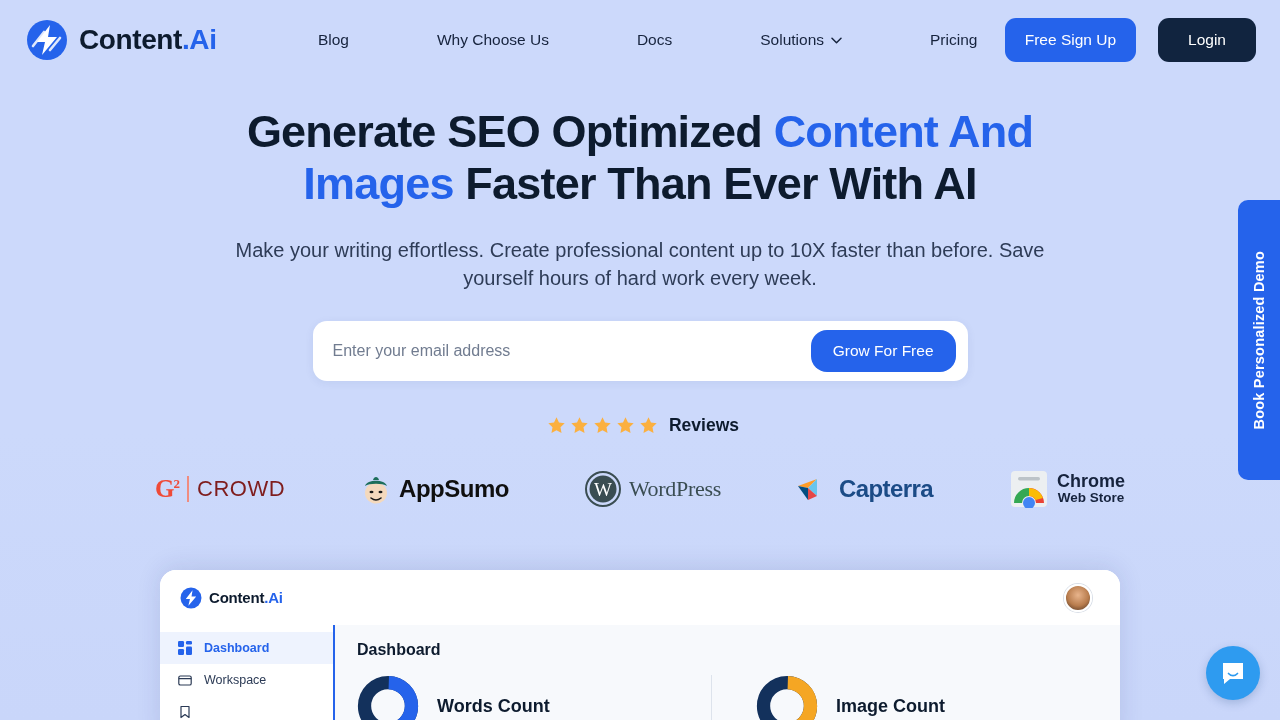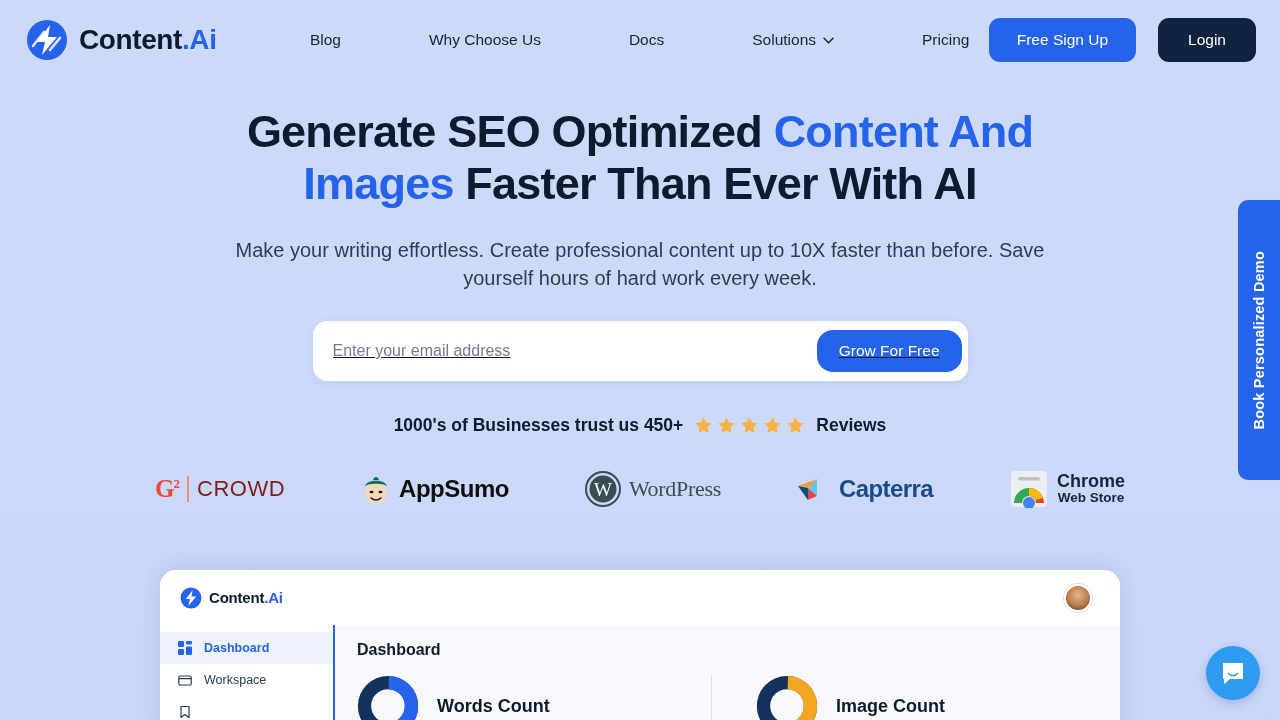--- a/index.html
+++ b/index.html
@@ -33,44 +33,43 @@
     display:flex; align-items:center; gap:7px; cursor:pointer;margin-left:36px;
   }
   .chev { width:11px; height:7px; display:block; }
 
   .header-actions { display:flex; align-items:center; gap:22px; }
   .btn {
     border:none; border-radius:11px; cursor:pointer;
     font-family:inherit; font-size:15.5px; color:#fff;
     white-space:nowrap;
   }
-  .btn-signup { background:#2563eb; padding:13px 28px; }
+  .btn-signup { background:#2563eb; padding:13px 20px; }
   .btn-login  { background:#11243f; padding:13px 30px; }
 
   
   .hero { text-align:center; padding-top:26px; }
   .hero h1 {
     font-size:45px; line-height:52px; font-weight:700;
     letter-spacing:-0.8px; color:#0d1b2e;
     max-width:800px; margin:0 auto;
   }
   .hero h1 .accent { color:#2563eb; }
   .hero p {
     margin:26px auto 0; max-width:810px;
     font-size:20px; line-height:28px; color:#2e3c57;
   }
 
   
   .form-wrap {
     margin:29px auto 0; width:655px; height:60px;
     background:#fff; border-radius:14px;
     display:flex; align-items:center;
-    padding:0 6px 0 20px;
+    padding:0 12px 0 20px;
     box-shadow:0 2px 10px rgba(30,50,110,.07);
-    text-decoration:underline;
   }
   .email-input {
     flex:1; border:none; outline:none; background:transparent;
     font-family:inherit; font-size:16px; color:#16233d;
   }
   .email-input::placeholder { color:#717c90; }
   .btn-grow {
     background:#2563eb; color:#fff; border:none; border-radius:16px;
     padding:12px 22px; font-family:inherit; font-size:15.5px;
     cursor:pointer; white-space:nowrap;
@@ -228,21 +227,20 @@
   <h1><span>Generate SEO Optimized </span><span class="accent">Content And Images</span><span> Faster Than Ever With AI</span></h1>
 
   <p>Make your writing effortless. Create professional content up to 10X faster than before. Save yourself hours of hard work every week.</p>
 
   <div class="form-wrap">
     <input class="email-input" type="text" placeholder="Enter your email address" style="">
     <button class="btn-grow">Grow For Free</button>
   </div>
 
   <div class="trust">
-    <span>1000's of Businesses trust us 450+</span>
     <span class="stars">
       <svg class="star" viewBox="0 0 20 20">
           <path d="M10 1.4l2.6 5.5 6 .8-4.4 4.2 1.1 6-5.3-2.9-5.3 2.9 1.1-6L1.4 7.7l6-.8z" fill="#fbb040"></path>
         </svg>
       <svg class="star" viewBox="0 0 20 20">
           <path d="M10 1.4l2.6 5.5 6 .8-4.4 4.2 1.1 6-5.3-2.9-5.3 2.9 1.1-6L1.4 7.7l6-.8z" fill="#fbb040"></path>
         </svg>
       <svg class="star" viewBox="0 0 20 20">
           <path d="M10 1.4l2.6 5.5 6 .8-4.4 4.2 1.1 6-5.3-2.9-5.3 2.9 1.1-6L1.4 7.7l6-.8z" fill="#fbb040"></path>
         </svg>

